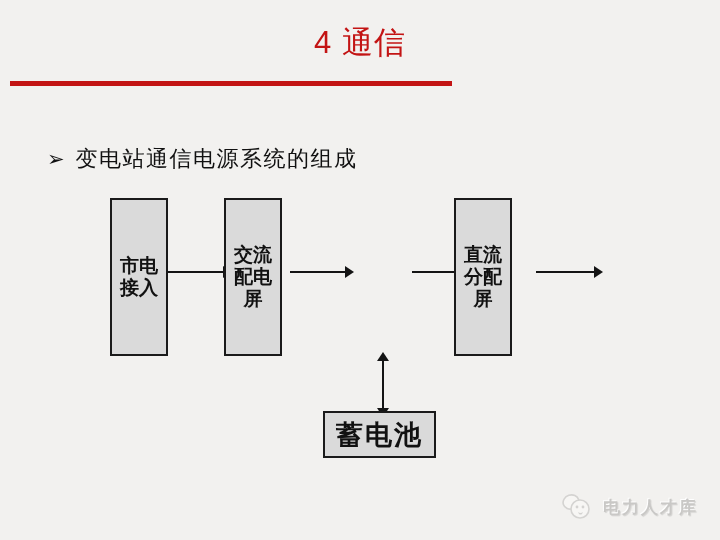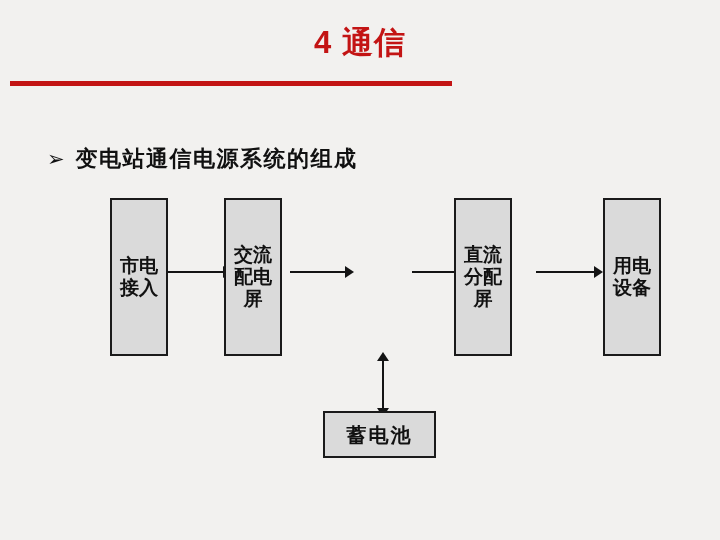--- a/index.html
+++ b/index.html
@@ -15,35 +15,35 @@
   body{
     font-family:"Liberation Sans","DejaVu Sans",sans-serif;
     background:var(--background);
     position:relative;
     overflow:hidden;
   }
   .slide{position:absolute;inset:0;background:var(--background);}
   .title{
     position:absolute;top:24px;left:0;width:720px;
     text-align:center;
-    font-size:31px;font-weight:bold;color:var(--accent);
+    font-size:31px;font-weight:normal;color:var(--accent);
     letter-spacing:1px;line-height:38px;
   }
   .divider{
     position:absolute;left:10px;top:81px;width:442px;height:5px;
     background:var(--accent);
   }
   .bullet{
     position:absolute;left:47px;top:146px;
     display:flex;align-items:center;gap:11px;
     color:#111;
   }
   .bullet .marker{font-size:21px;line-height:26px;}
   .bullet .bullet-text{
-    font-size:22px;font-weight:bold;letter-spacing:1.5px;line-height:26px;
+    font-size:22px;font-weight:normal;letter-spacing:1.5px;line-height:26px;
   }
   .diagram{position:absolute;inset:0;padding-left:28px;}
   .box{
     position:absolute;top:198px;width:58px;height:158px;
     background:var(--box-fill);
     border:2px solid var(--box-border);
     display:flex;align-items:center;justify-content:center;
   }
   .box-label{
     white-space:pre-line;text-align:center;
@@ -72,21 +72,21 @@
   .v-arrow::after{
     content:"";position:absolute;bottom:-8px;left:-5px;width:0;height:0;
     border-top:9px solid var(--arrow);
     border-left:6px solid transparent;border-right:6px solid transparent;
   }
   .battery{
     position:absolute;left:323px;top:411px;width:113px;height:47px;
     background:var(--box-fill);border:2px solid var(--box-border);
     display:flex;align-items:center;justify-content:center;
   }
-  .battery .box-label{font-size:20px;letter-spacing:2px;}
+  .battery .box-label{font-size:27px;letter-spacing:2px;}
   .watermark{
     position:absolute;right:22px;bottom:18px;
     display:flex;align-items:center;gap:7px;
     color:var(--watermark-text);
     font-size:17px;font-weight:bold;letter-spacing:2px;
     text-shadow:-1px -1px 0 rgba(255,255,255,.9), 1px 1px 1px rgba(0,0,0,.12);
   }
   .watermark svg{display:block;}
 </style>
 </head>
@@ -120,27 +120,37 @@
 
     <div class="h-arrow a3"></div>
 
     <div class="box b4">
       <span class="box-label">直流
 分配
 屏</span>
     </div>
     <div class="h-arrow a4"></div>
 
-    <div class="box b5">
-      <span class="box-label">用电
-设备</span>
-    </div>
 
     <div class="v-arrow"></div>
 
     <div class="battery">
       <span class="box-label">蓄电池</span>
     </div>
 
   </div>
 
+  <div class="watermark">
+    <svg width="36" height="30" viewBox="0 0 36 30" aria-hidden="true">
+      <g fill="#f7f6f4" stroke="#d4d3d1" stroke-width="1.6">
+        <ellipse cx="11" cy="10" rx="8" ry="7" transform="rotate(-18 11 10)"></ellipse>
+        <circle cx="20" cy="17" r="9"></circle>
+      </g>
+      <g fill="#d4d3d1">
+        <circle cx="17" cy="15" r="1.4"></circle>
+        <circle cx="23" cy="15" r="1.4"></circle>
+        <path d="M18 20 q2.5 2 5 0 l-1 2 q-1.5 1 -3 0 z"></path>
+      </g>
+    </svg>
+    <span>电力人才库</span>
+  </div>
 
 </div>
 
 </body></html>

